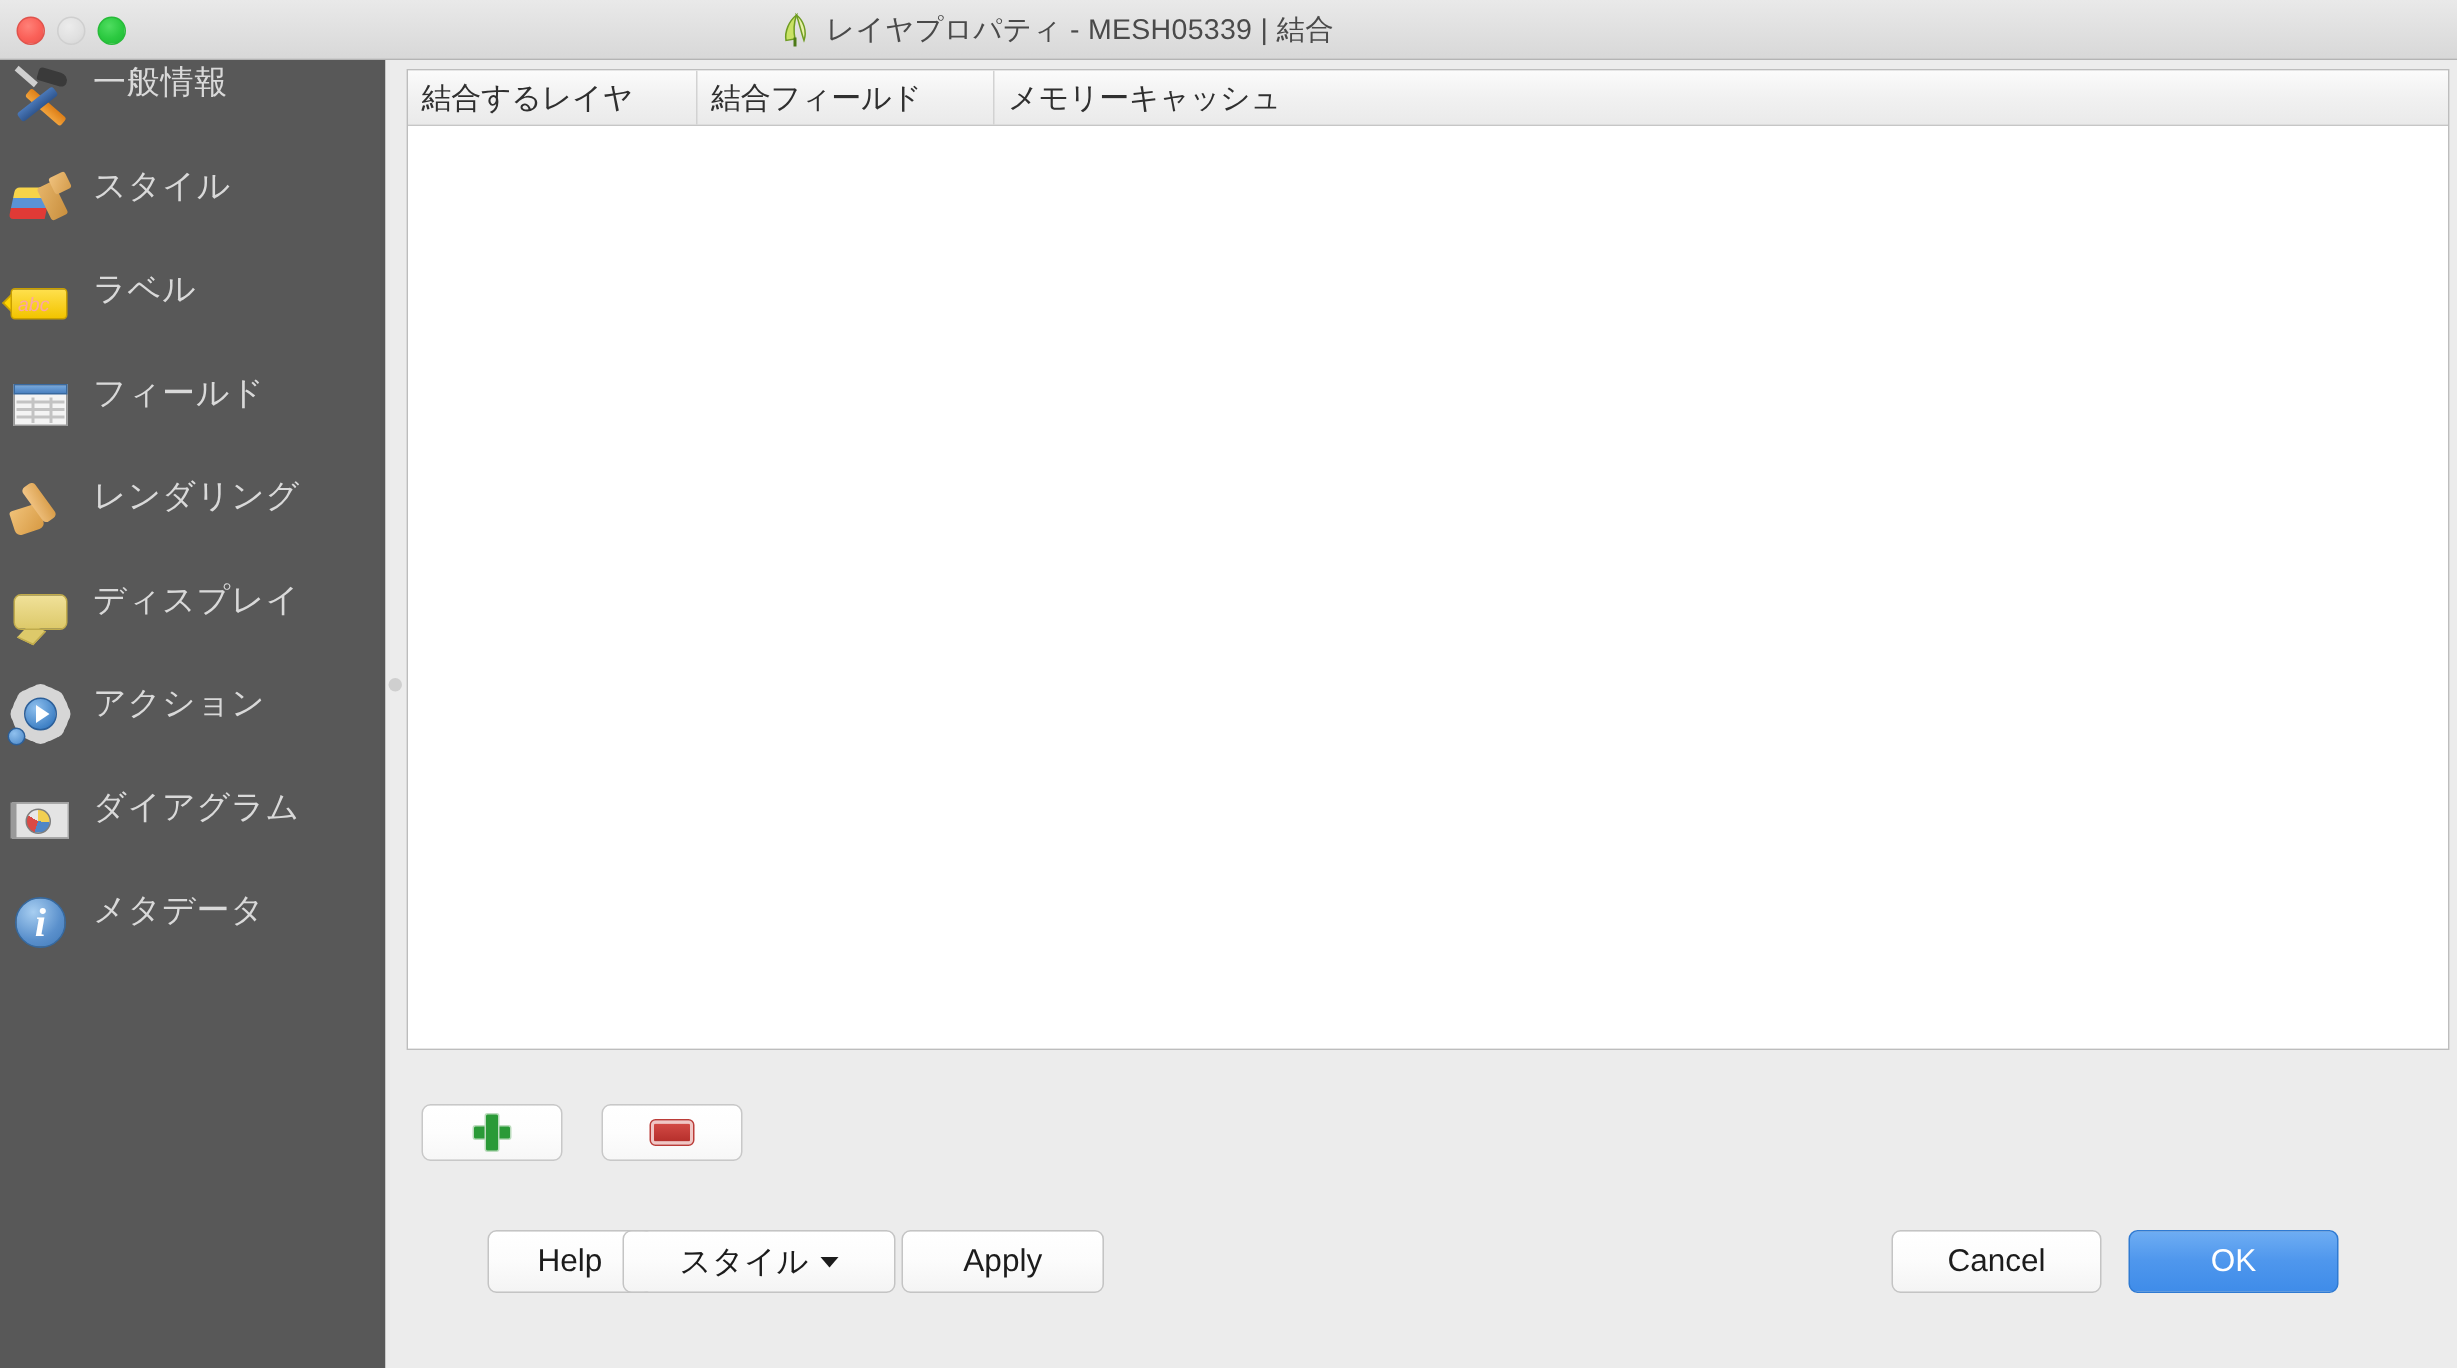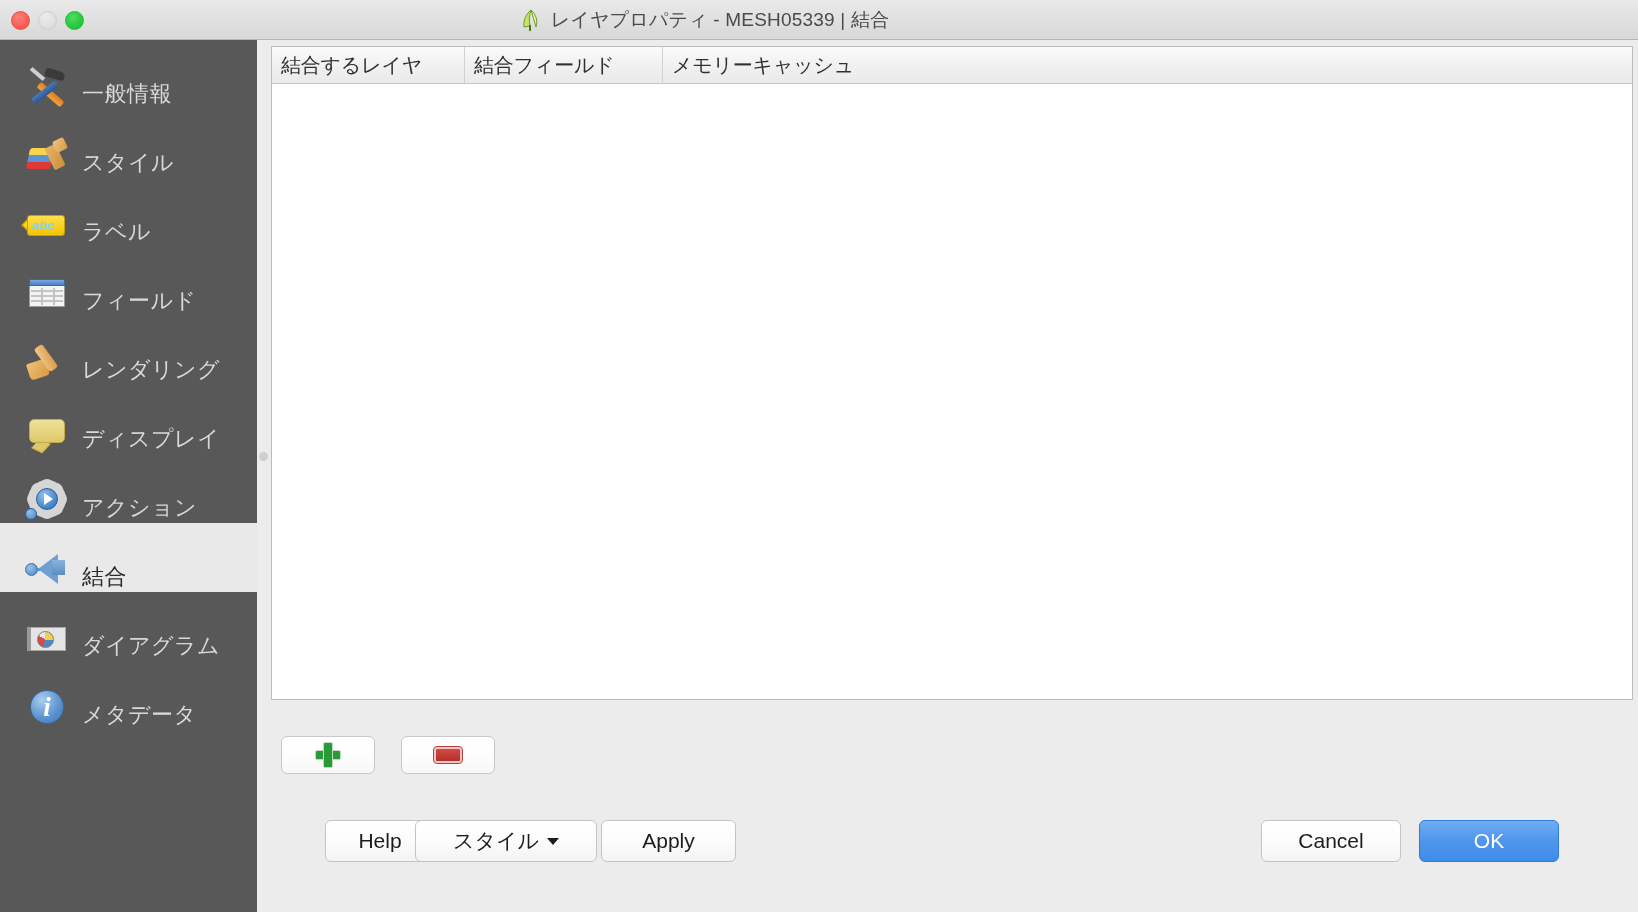--- a/index.html
+++ b/index.html
@@ -84,22 +84,22 @@
     left: 0; top: 40px;
     width: 257px;
     height: 872px;
     background: #585858;
     overflow: hidden;
   }
   .side-item {
     position: relative;
     height: 69px;
     display: flex;
-    align-items: flex-end;
-    padding-left: 24px;
+    align-items: flex-start;
+    padding-left: 4px;
     box-sizing: border-box;
     cursor: default;
   }
   .side-item .ic {
     width: 46px;
     height: 46px;
     flex: 0 0 46px;
     position: relative;
     margin-right: 12px;
   }
@@ -179,22 +179,22 @@
     position: absolute; left: 0px; top: 18px;
     width: 11px; height: 11px;
     background: #ffd400;
     border-left: 1px solid #c9a000;
     border-bottom: 1px solid #c9a000;
     transform: rotate(45deg);
   }
   .ic-label .lb-txt {
     position: absolute; left: 8px; top: 16px;
     font-size: 13px;
-    font-weight: bold;
-    color: #7dd3fc;
+    font-weight: normal;
+    color: #fca5a5;
     font-family: "Liberation Sans", sans-serif;
     line-height: 17px;
   }
 
   .ic-table .tb-body {
     position: absolute; left: 5px; top: 9px;
     width: 36px; height: 28px;
     background: #f4f4f4;
     border: 1px solid #9a9a9a;
     box-sizing: border-box;
@@ -591,29 +591,20 @@
     <div class="side-item">
       <span class="ic ic-action">
         <i class="ac-gear"></i>
           <i class="ac-disc"></i>
           <i class="ac-play"></i>
           <i class="ac-dot"></i>
       </span>
       <span class="lbl">アクション</span>
     </div>
 
-    <div class="side-item selected">
-      <span class="ic ic-join">
-        <i class="jn-dot"></i>
-          <i class="jn-line"></i>
-          <i class="jn-arrow"></i>
-          <i class="jn-arrow2"></i>
-      </span>
-      <span class="lbl">結合</span>
-    </div>
 
     <div class="side-item">
       <span class="ic ic-diagram">
         <i class="dg-frame"></i>
           <i class="dg-bind"></i>
           <i class="dg-pie"></i>
       </span>
       <span class="lbl">ダイアグラム</span>
     </div>
 

